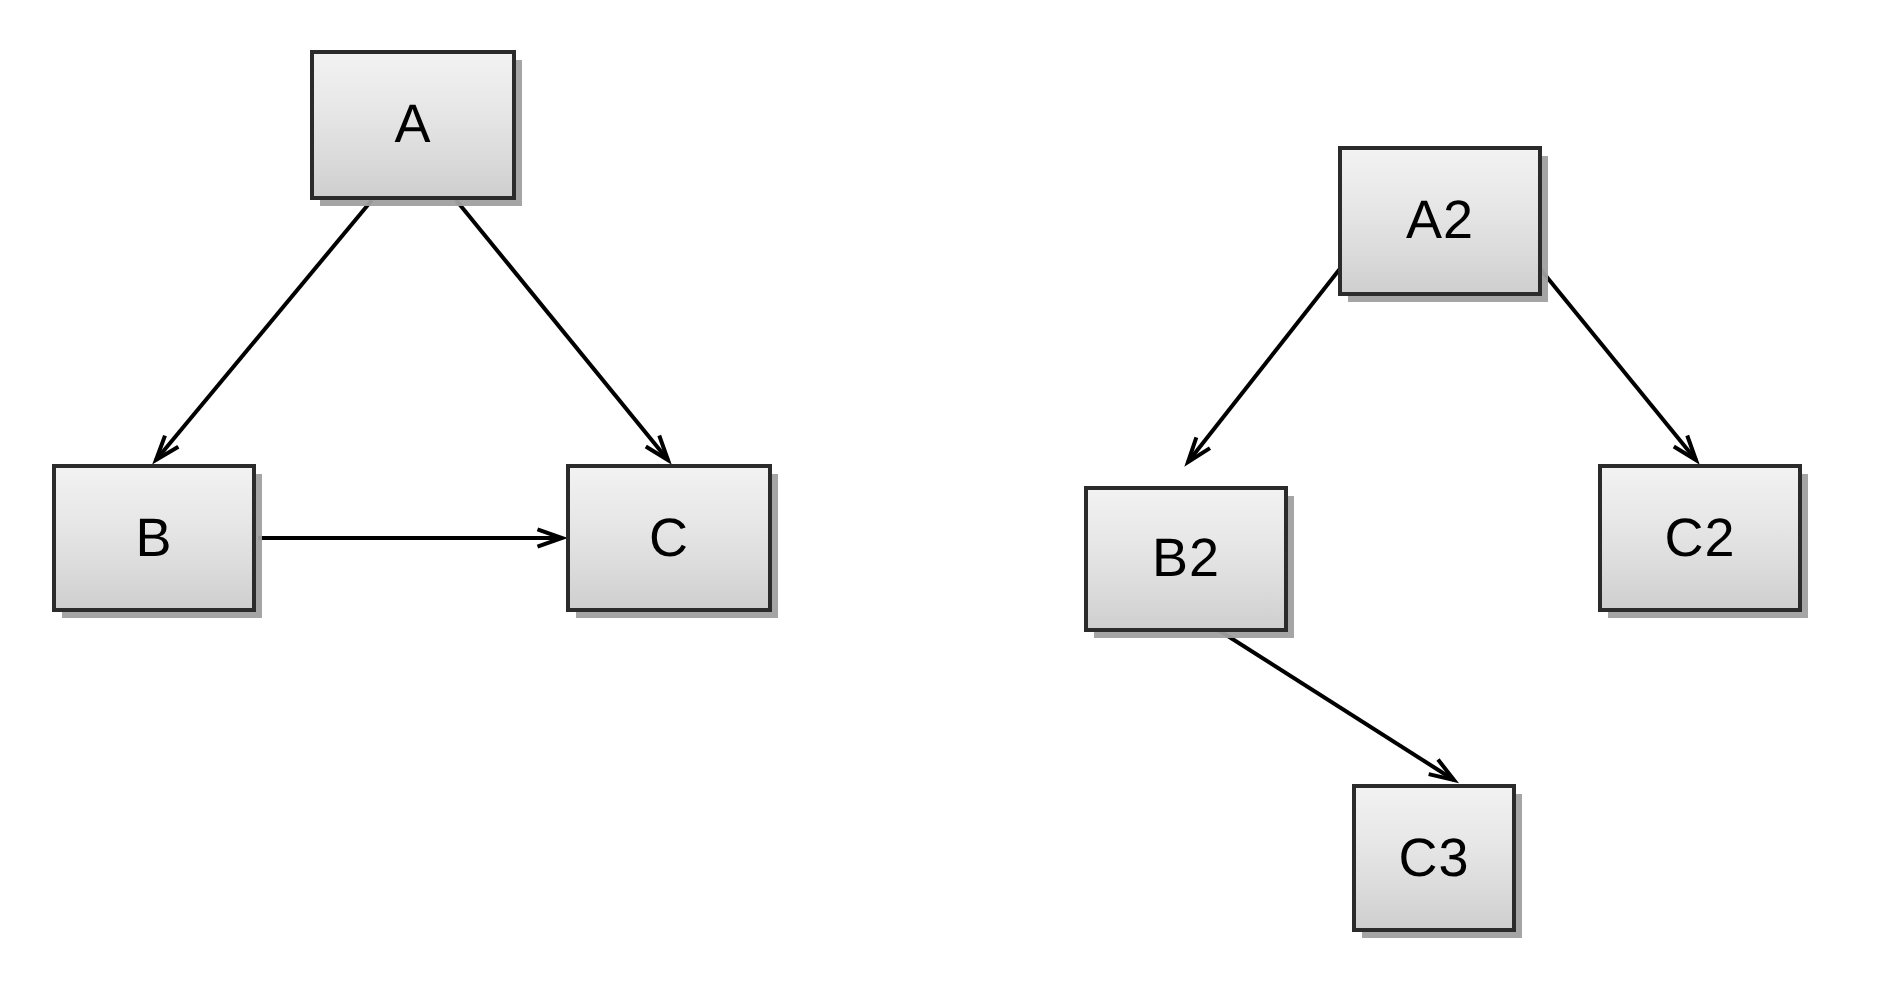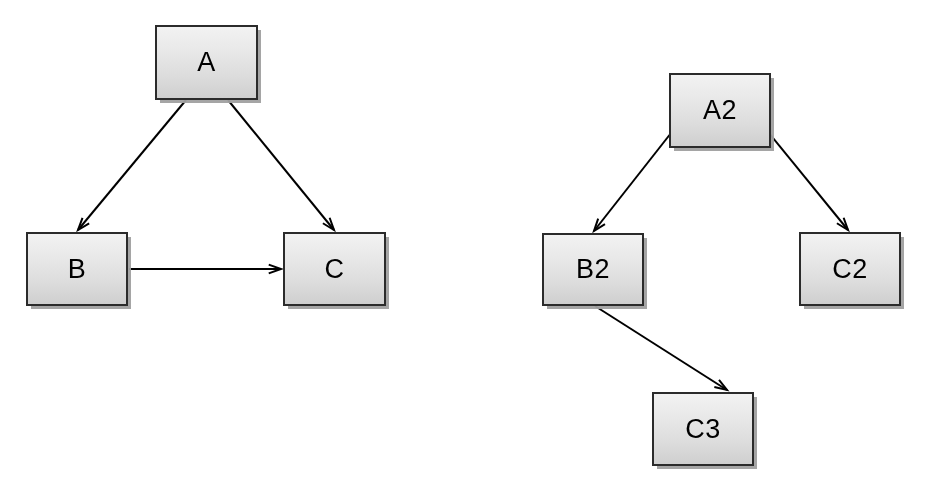--- a/index.html
+++ b/index.html
@@ -84,23 +84,23 @@
       </div>
       <div class="node" style="left: 26px; top: 232px; width: 102px; height: 74px;">
         <span class="node-label">B</span>
       </div>
       <div class="node" style="left: 283px; top: 232px; width: 103px; height: 74px;">
         <span class="node-label">C</span>
       </div>
       <div class="node" style="left: 669px; top: 25px; width: 102px; height: 75px; margin-top: 48px;">
         <span class="node-label">A2</span>
       </div>
-      <div class="node" style="left: 542px; top: 233px; width: 102px; height: 73px;">
+      <div class="node" style="left: 542px; top: 243px; width: 102px; height: 73px;">
         <span class="node-label">B2</span>
       </div>
       <div class="node" style="left: 799px; top: 232px; width: 102px; height: 74px;">
         <span class="node-label">C2</span>
       </div>
-      <div class="node" style="left: 652px; top: 392px; width: 102px; height: 74px;">
+      <div class="node" style="left: 676px; top: 392px; width: 82px; height: 74px;">
         <span class="node-label">C3</span>
       </div>
     </div>
 </div>
 
 </body></html>

